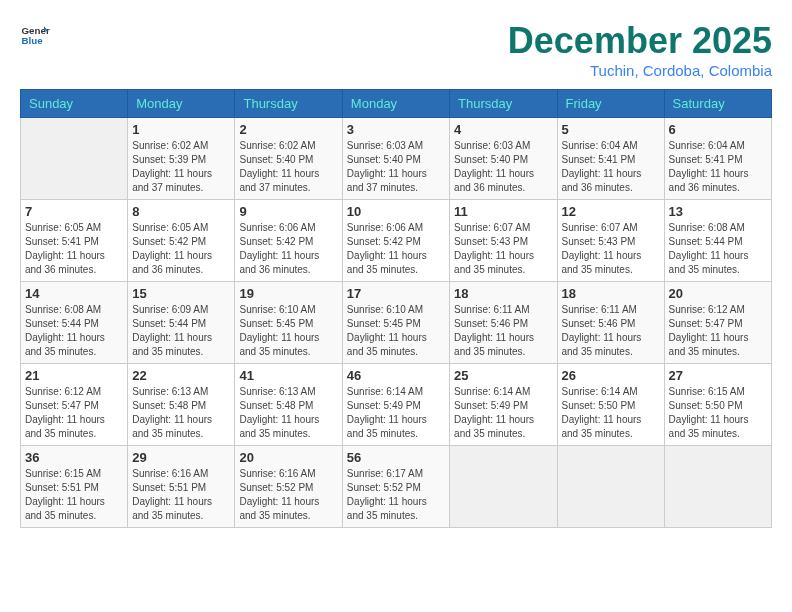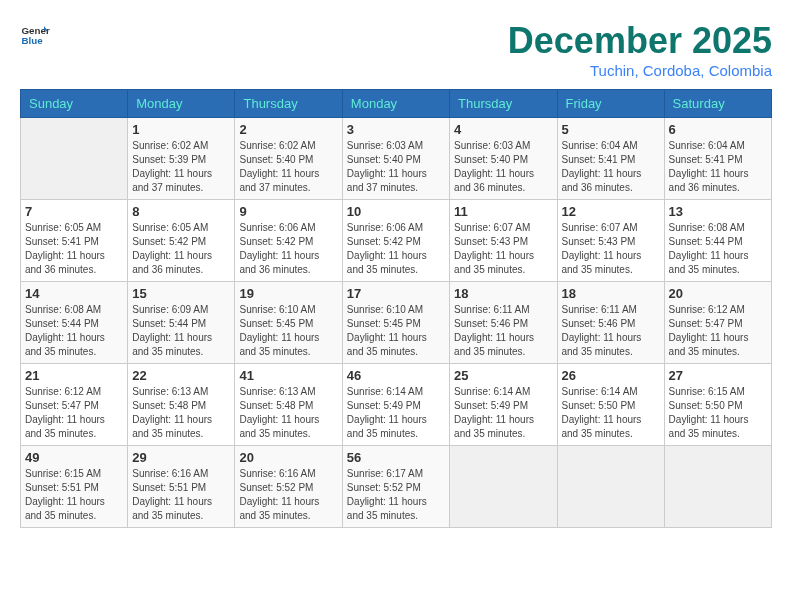--- a/index.html
+++ b/index.html
@@ -222,21 +222,21 @@
           <span class="day-number">26</span>
           <div class="day-info">Sunrise: 6:14 AM<br>Sunset: 5:50 PM<br>Daylight: 11 hours and 35 minutes.</div>
         </td>
         <td>
           <span class="day-number">27</span>
           <div class="day-info">Sunrise: 6:15 AM<br>Sunset: 5:50 PM<br>Daylight: 11 hours and 35 minutes.</div>
         </td>
       </tr>
       <tr>
         <td>
-          <span class="day-number">49</span>
+          <span class="day-number">36</span>
           <div class="day-info">Sunrise: 6:15 AM<br>Sunset: 5:51 PM<br>Daylight: 11 hours and 35 minutes.</div>
         </td>
         <td>
           <span class="day-number">29</span>
           <div class="day-info">Sunrise: 6:16 AM<br>Sunset: 5:51 PM<br>Daylight: 11 hours and 35 minutes.</div>
         </td>
         <td>
           <span class="day-number">20</span>
           <div class="day-info">Sunrise: 6:16 AM<br>Sunset: 5:52 PM<br>Daylight: 11 hours and 35 minutes.</div>
         </td>

